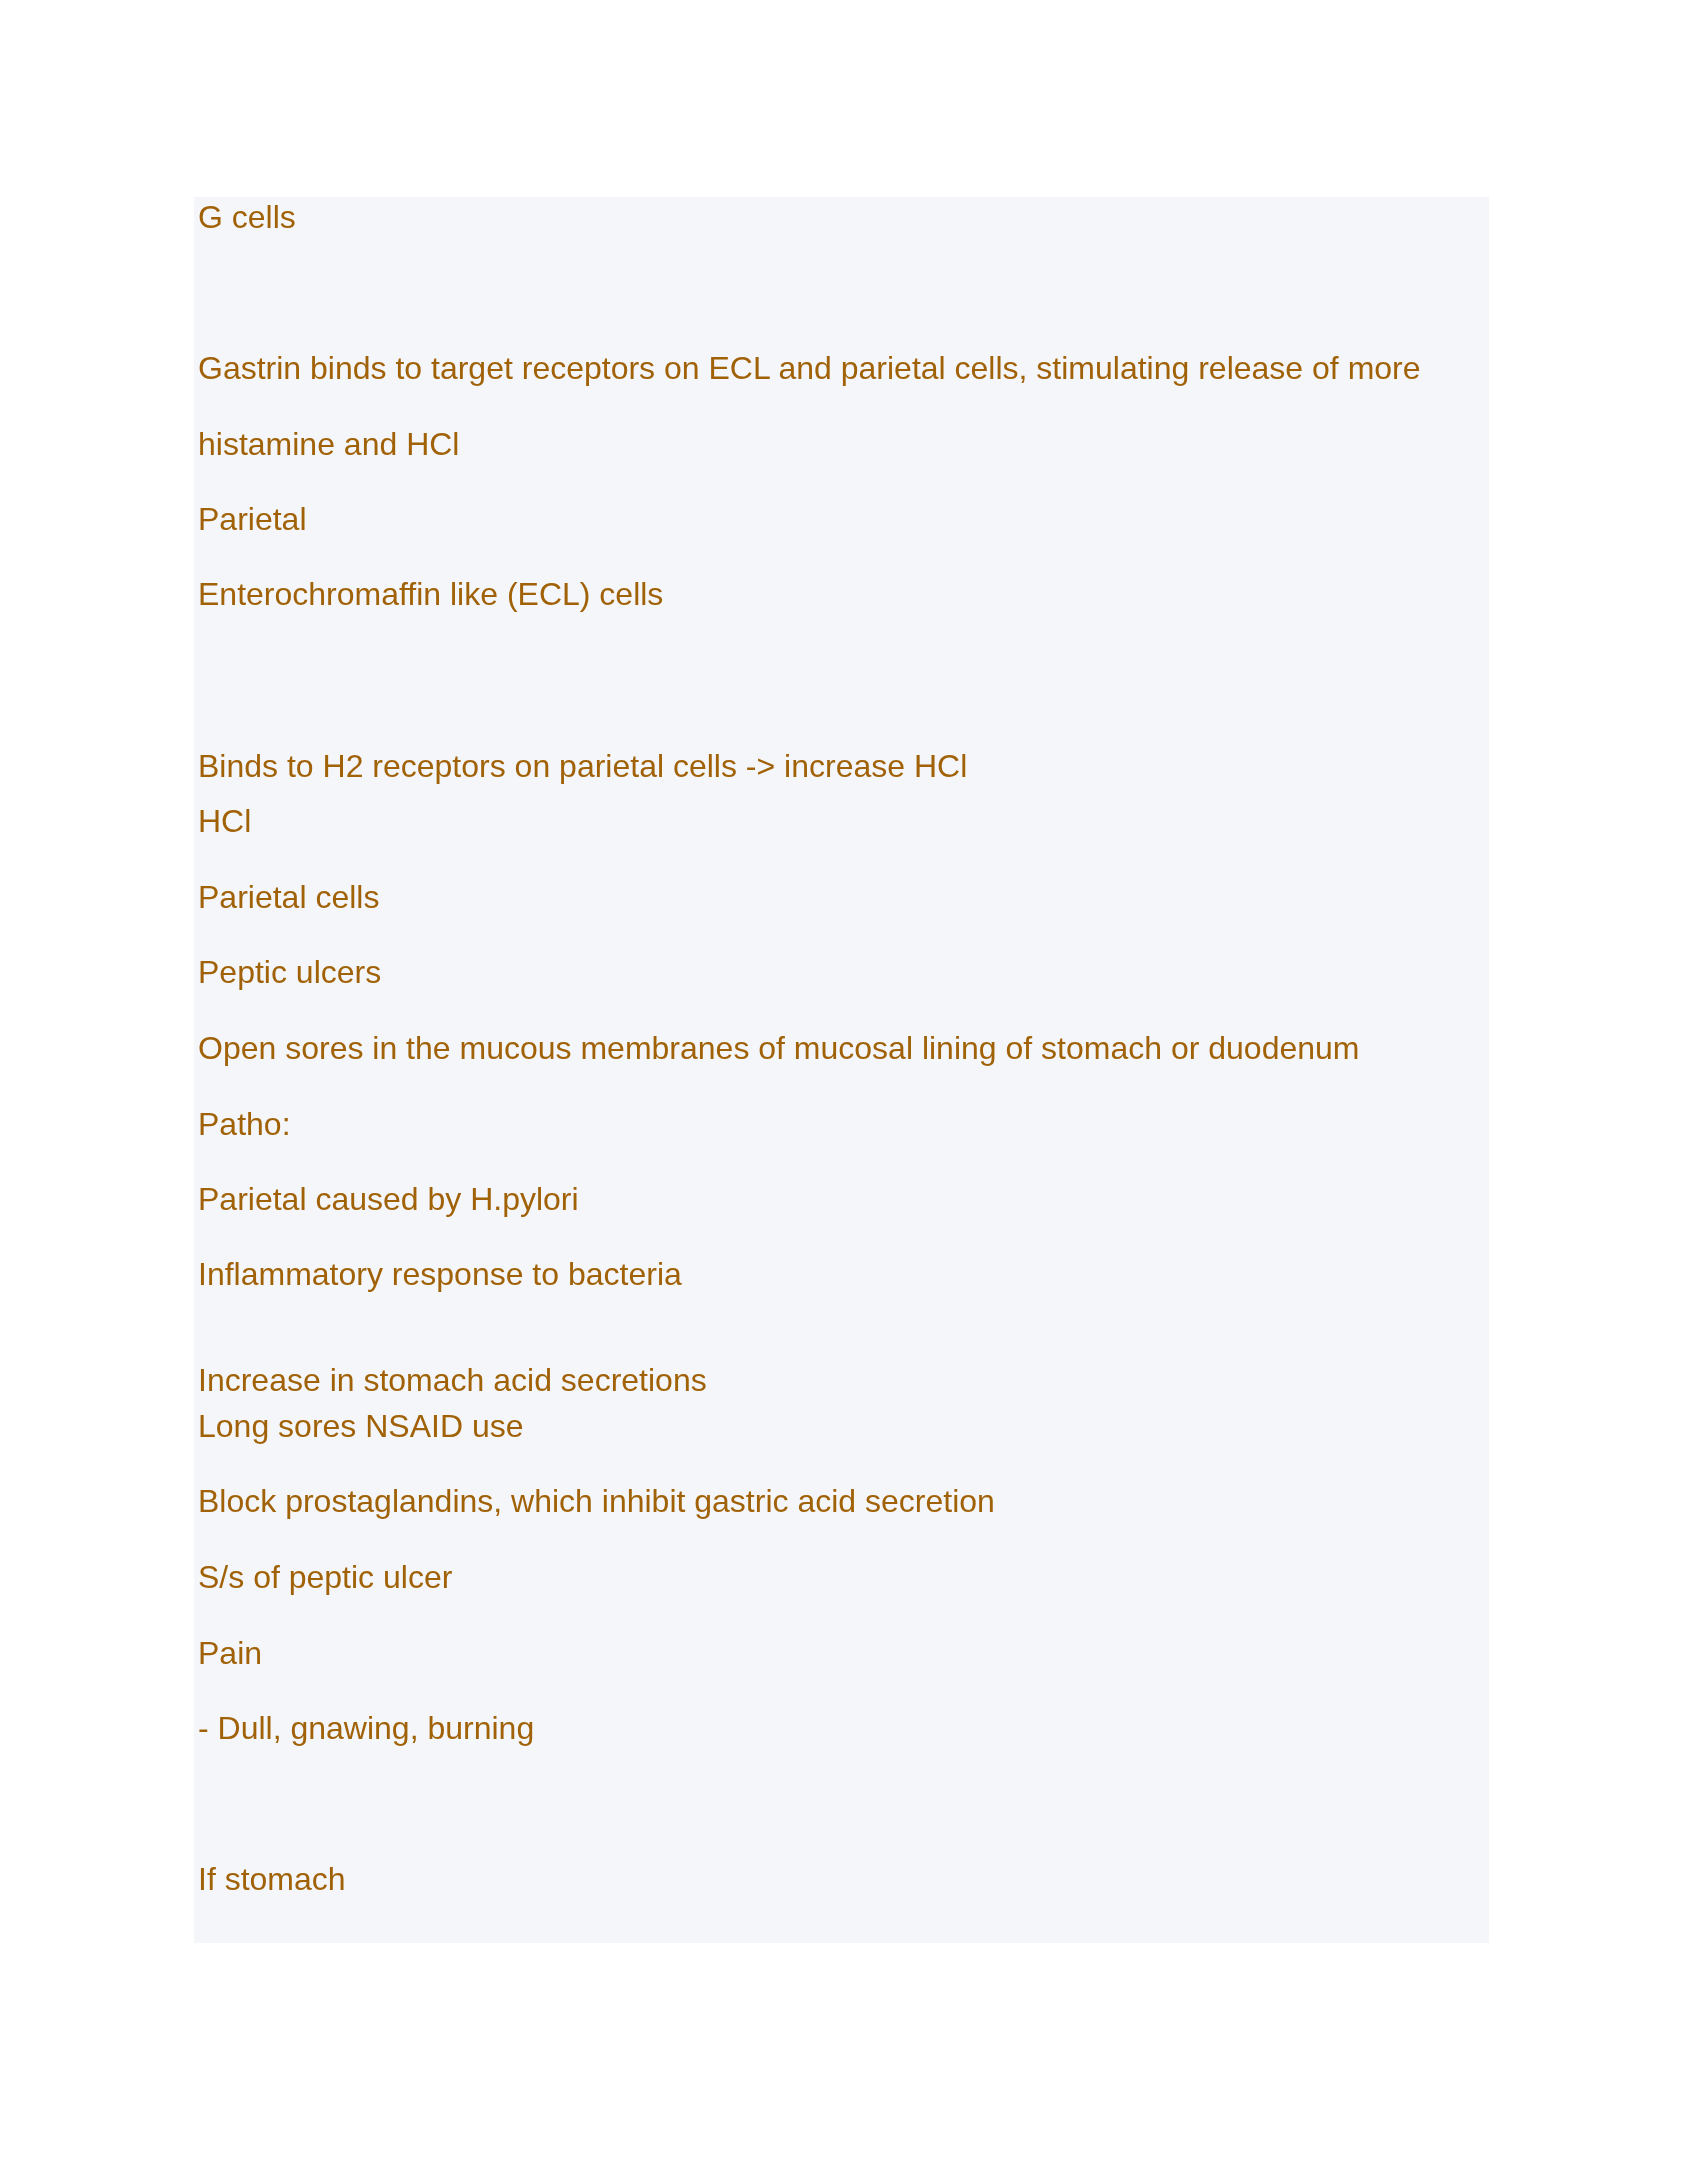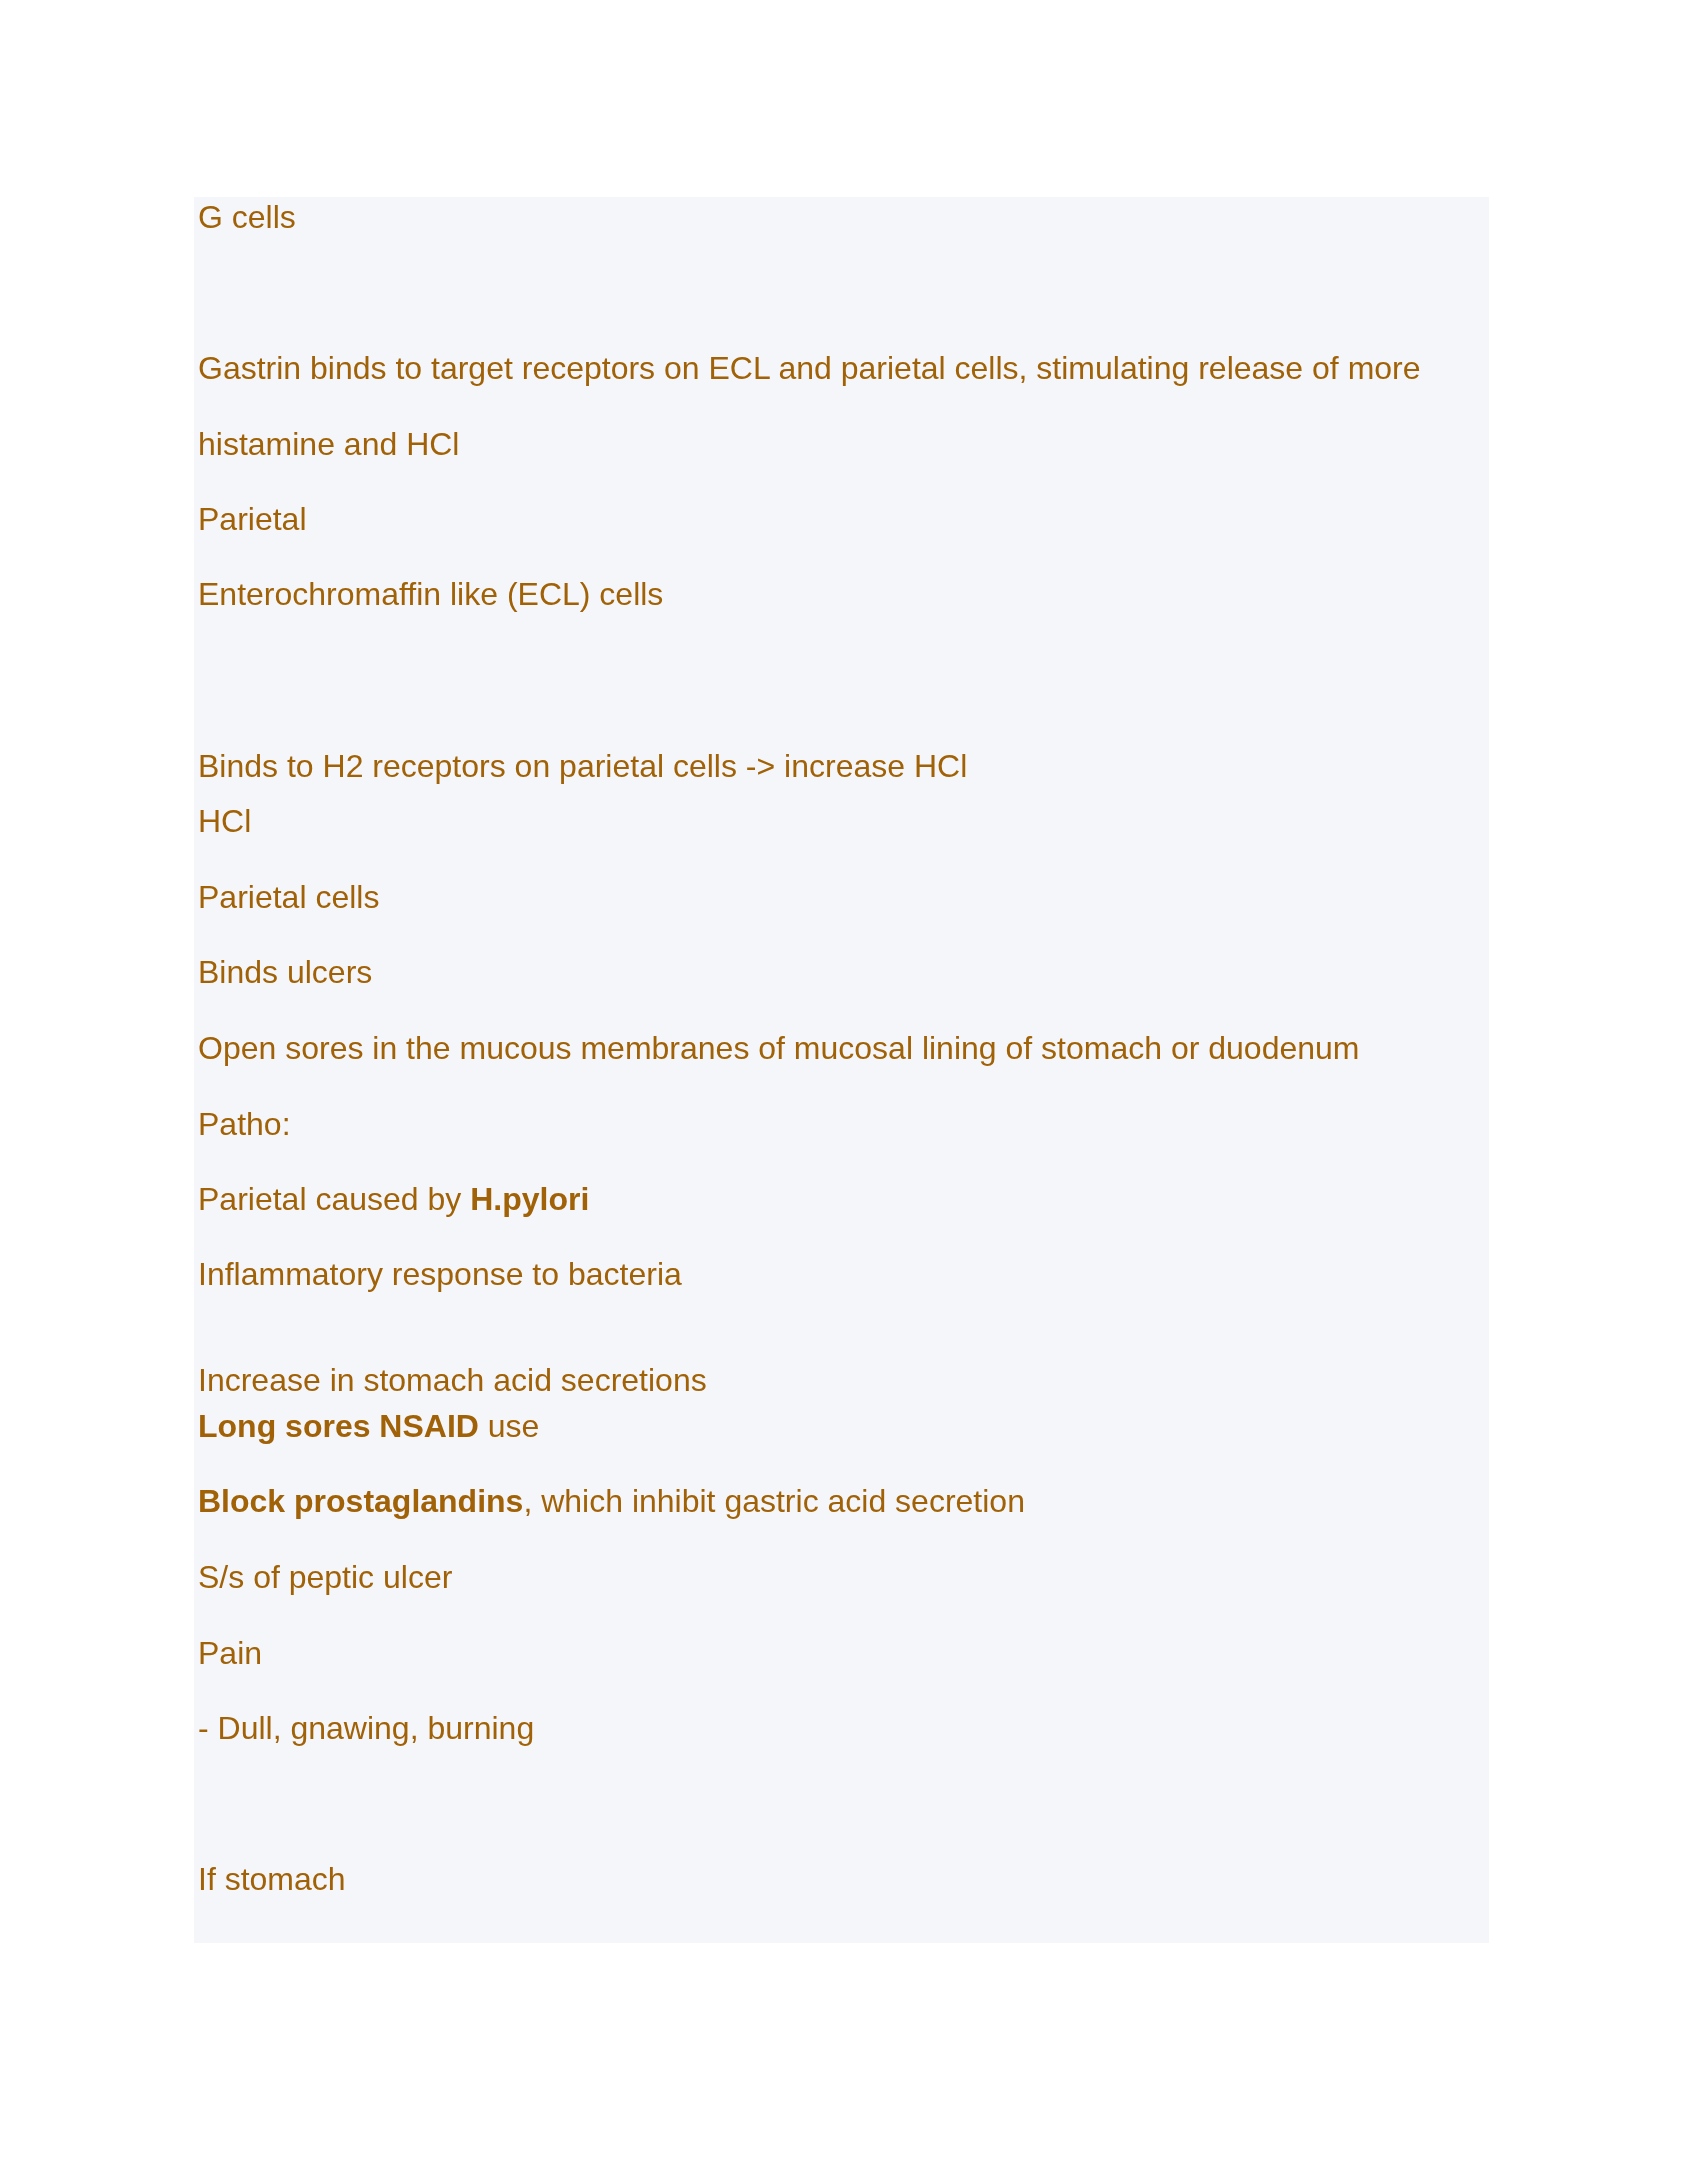--- a/index.html
+++ b/index.html
@@ -12,36 +12,36 @@
   }
   .line {
     position: absolute;
     left: 198px;
     font-family: "Liberation Sans", sans-serif;
     font-size: 32px;
     color: #a16207;
     white-space: nowrap;
     line-height: 40px;
   }
-  .b { font-weight: bold; }
+  .b { font-weight: normal; }
 </style>
 </head>
 <body>
 
 <div class="panel"></div>
 
 <div class="line" style="top:197px">G cells</div>
 <div class="line" style="top:348px">Gastrin binds to target receptors on ECL and parietal cells, stimulating release of more</div>
 <div class="line" style="top:424px">histamine and HCl</div>
 <div class="line" style="top:499px">Parietal</div>
 <div class="line" style="top:574px">Enterochromaffin like (ECL) cells</div>
 <div class="line" style="top:746px">Binds to H2 receptors on parietal cells -&gt; increase HCl</div>
 <div class="line" style="top:801px">HCl</div>
 <div class="line" style="top:877px">Parietal cells</div>
-<div class="line" style="top:952px">Binds ulcers</div>
+<div class="line" style="top:952px">Peptic ulcers</div>
 <div class="line" style="top:1028px">Open sores in the mucous membranes of mucosal lining of stomach or duodenum</div>
 <div class="line" style="top:1104px">Patho:</div>
 <div class="line" style="top:1179px">
   <span>Parietal caused by </span><span class="b">H.pylori</span>
 </div>
 <div class="line" style="top:1254px">Inflammatory response to bacteria</div>
 <div class="line" style="top:1360px">Increase in stomach acid secretions</div>
 <div class="line" style="top:1406px">
   <span class="b">Long sores NSAID</span><span> use</span>
 </div>

